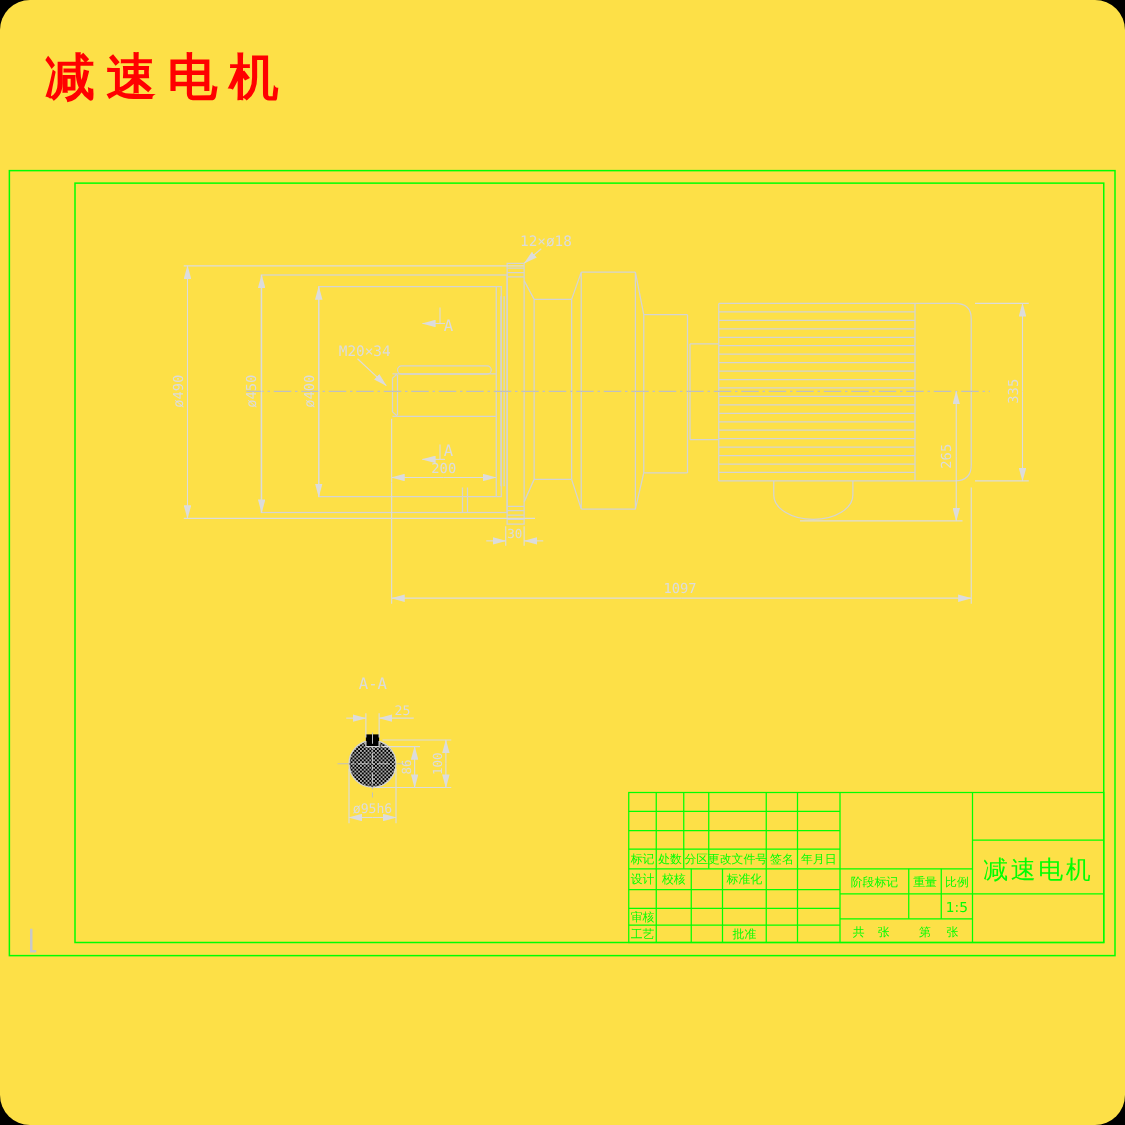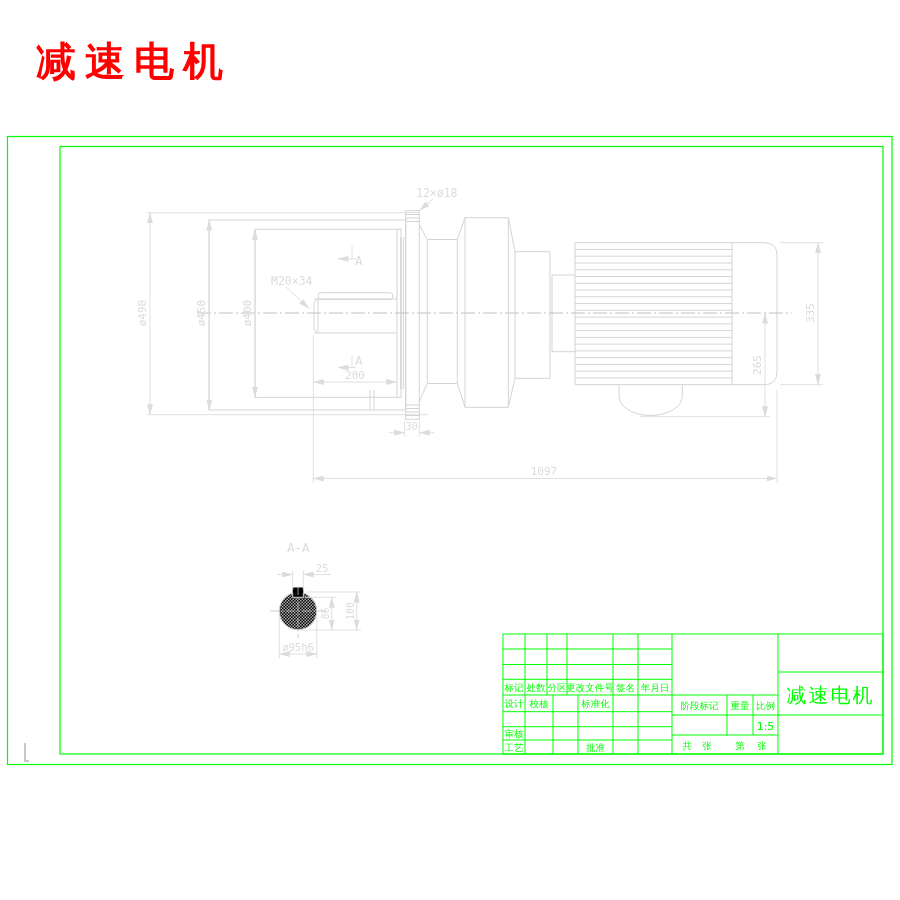--- a/index.html
+++ b/index.html
@@ -1,17 +1,17 @@
 <!DOCTYPE html>
 <html><head>
 <meta charset="utf-8">
 <style>
   html,body{margin:0;padding:0;background:#000;}
-  .page{position:relative;width:900px;height:900px;background:#ffffff;overflow:hidden;
-        font-family:"DejaVu Sans","Liberation Sans",sans-serif;}
+  .page{position:relative;width:900px;height:900px;background:#fde047;overflow:hidden;
+        font-family:"DejaVu Sans","Liberation Sans",sans-serif;border-radius:24px;}
   .red-title{position:absolute;left:36px;top:34px;color:#ff0000;
              font-family:"DejaVu Serif","Liberation Serif",serif;
              font-size:40px;font-weight:bold;letter-spacing:9px;white-space:nowrap;}
   svg text{font-family:"DejaVu Sans Mono","Liberation Mono",monospace;fill:#dcdcdc;}
   .gtxt{fill:#00ff00;font-family:"DejaVu Sans","Liberation Sans",sans-serif;}
 </style>
 </head>
 <body>
 
 <div class="page">

